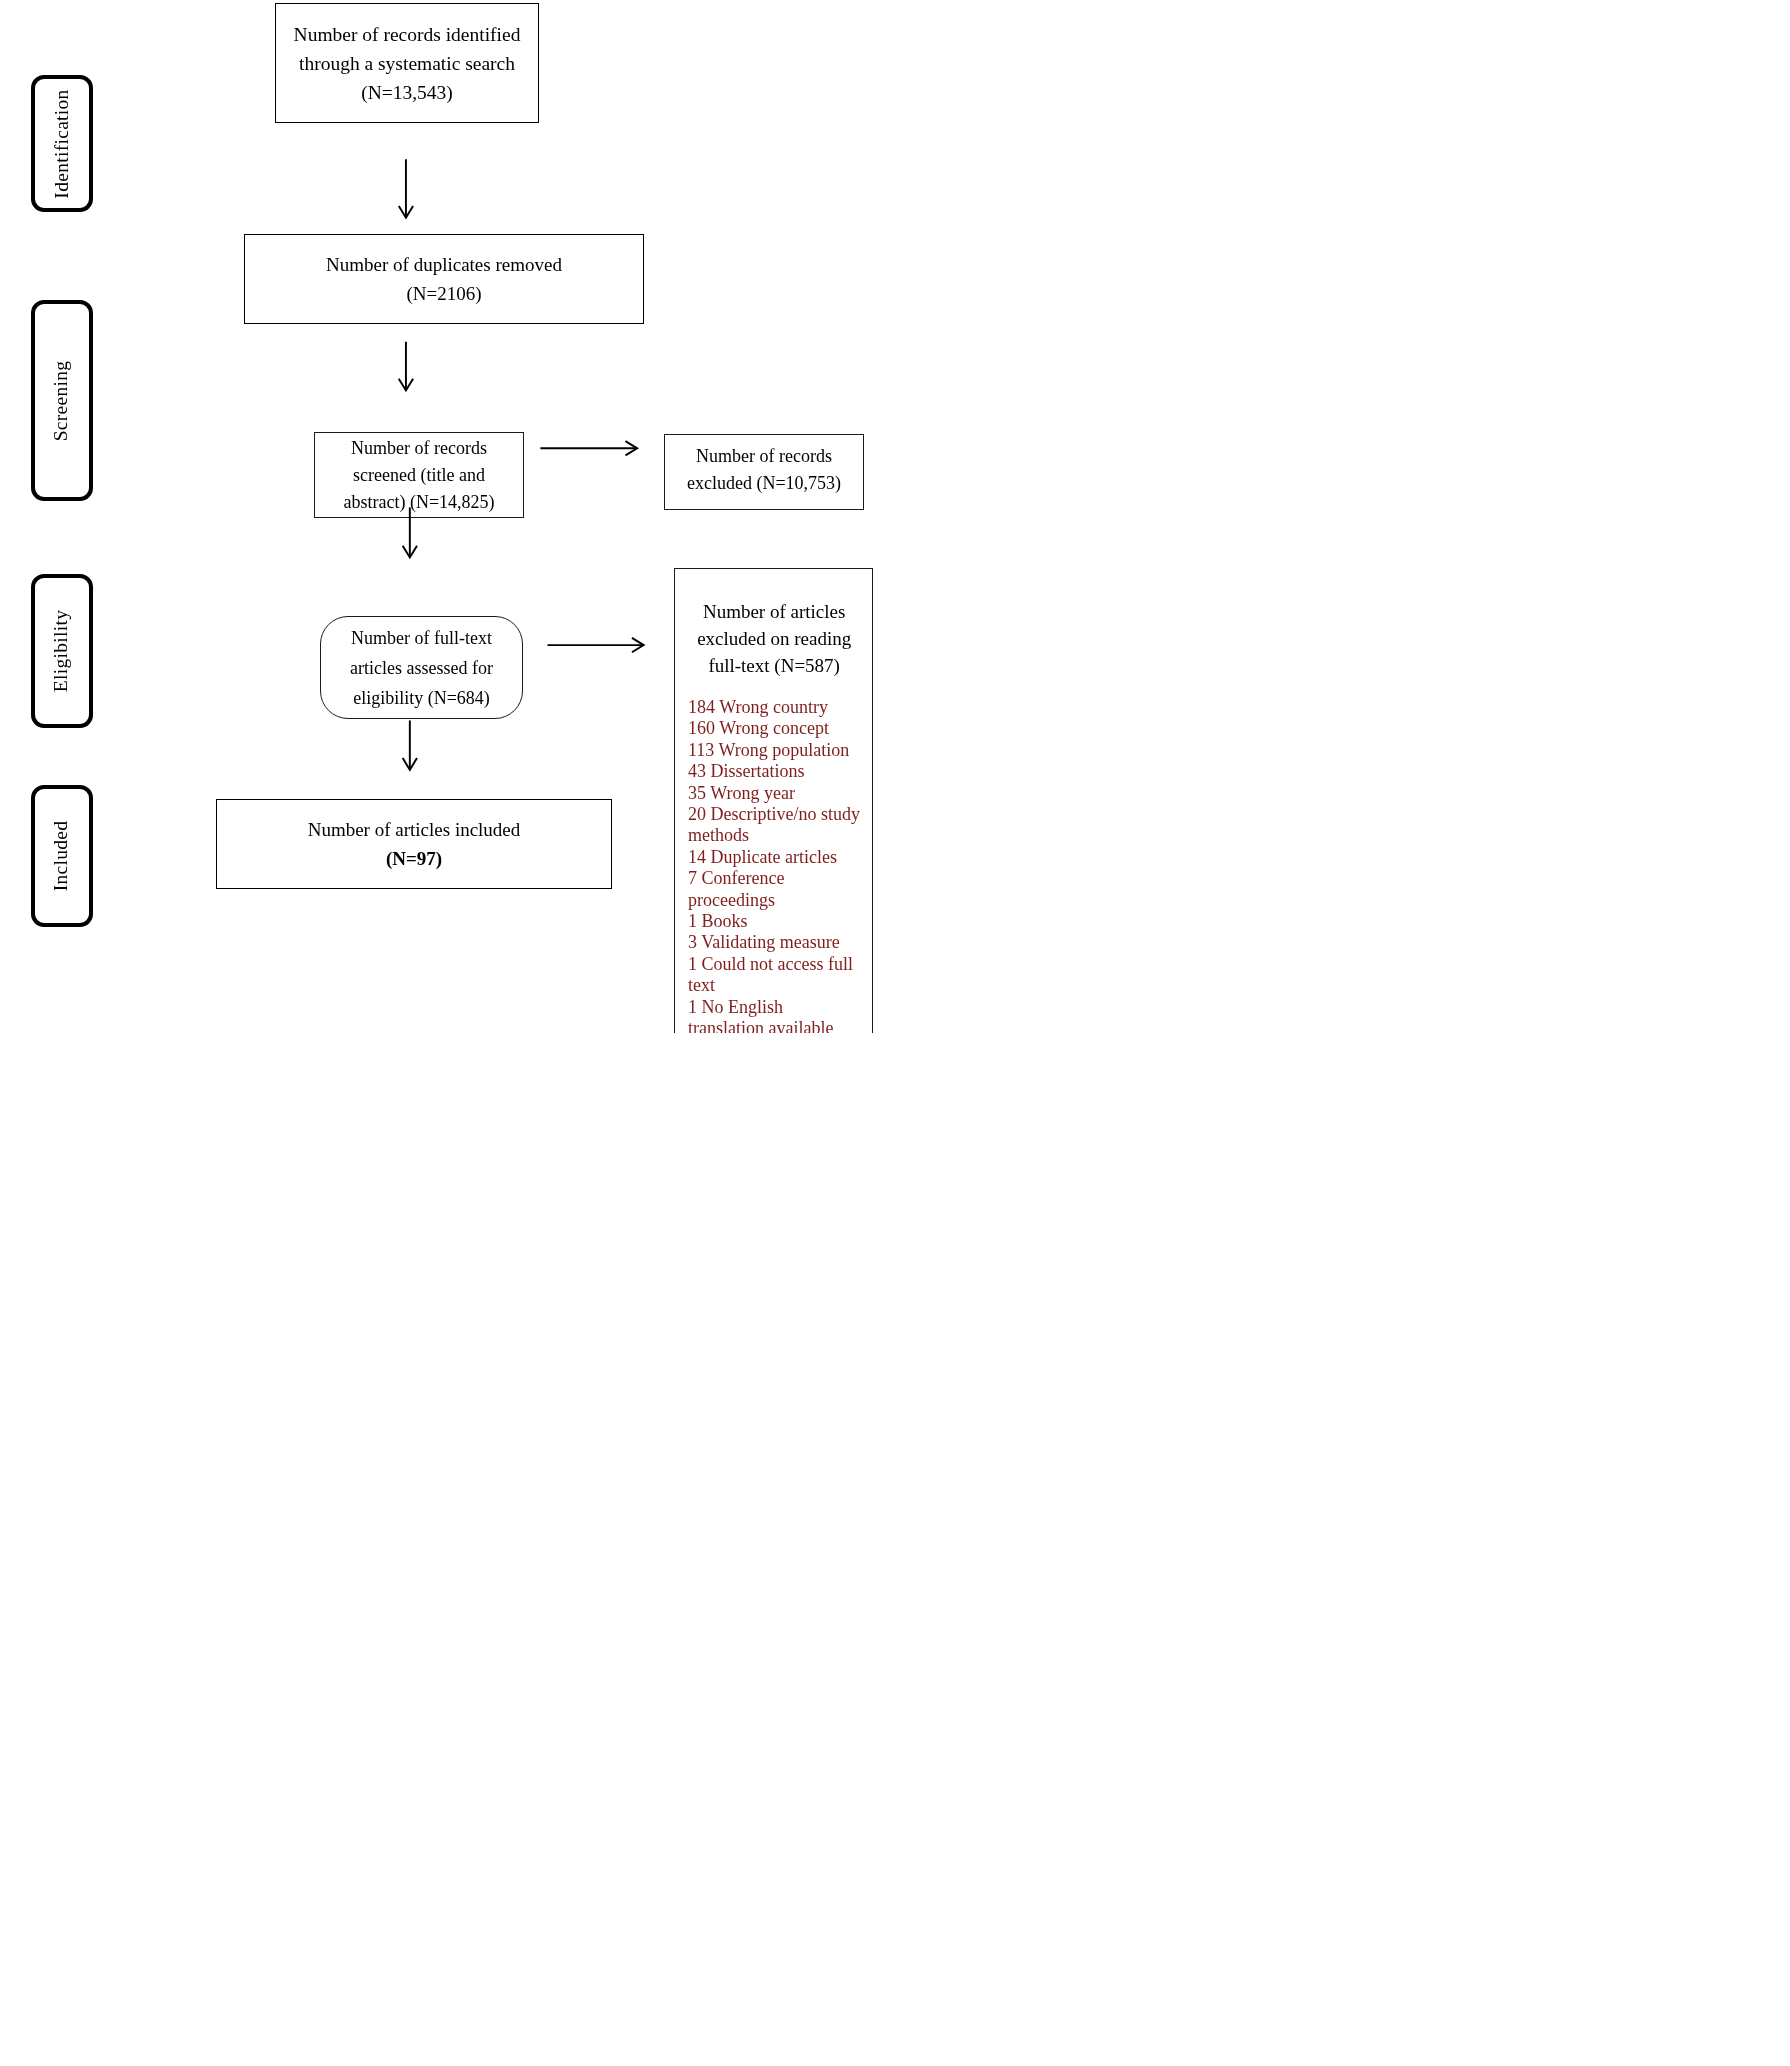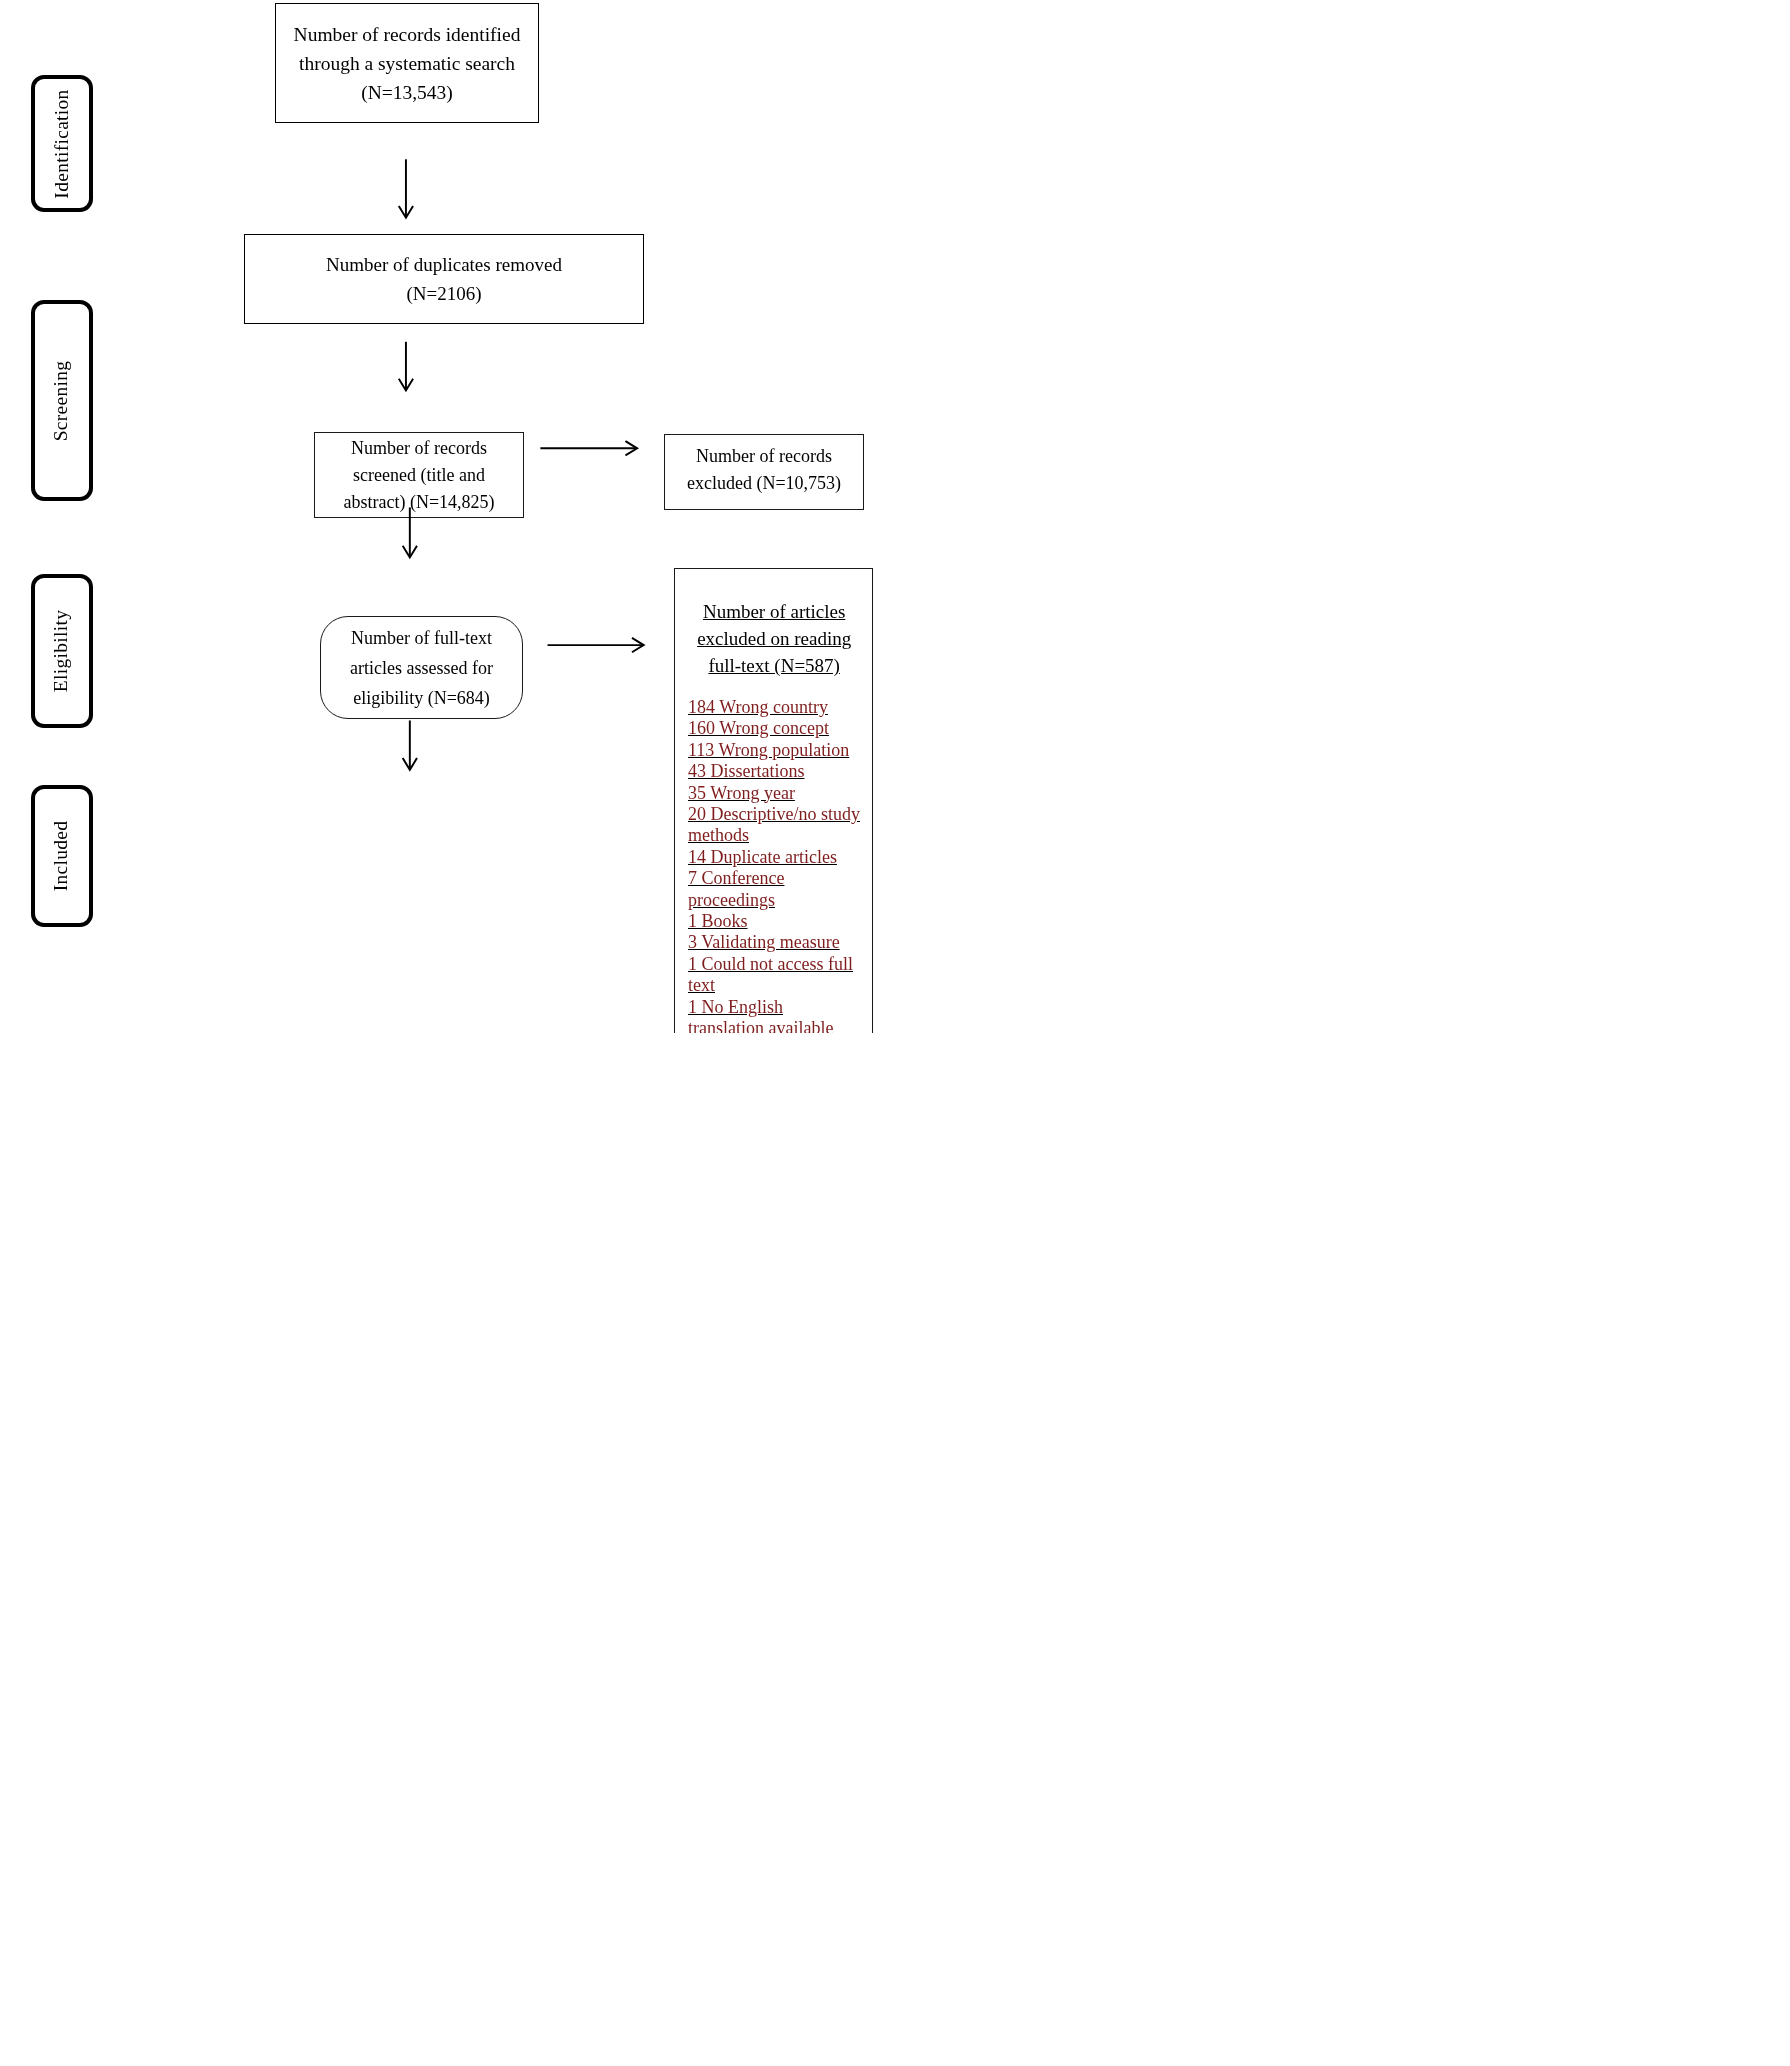--- a/index.html
+++ b/index.html
@@ -56,21 +56,20 @@
   .box-records-excl    { left: 664px; top: 406px; width: 200px; height: 76px; font-size: 18px; line-height: 27px; justify-content: flex-start; padding-top: 7.8px; }
   .box-fulltext        { left: 320px; top: 588px;  width: 203px; height: 103px; font-size: 18px; line-height: 30px; border-radius: 28px; }
   .box-included        { left: 216px; top: 799px; width: 396px; height: 90px; font-size: 19px; line-height: 29px; }
   .box-included .bold  { font-weight: bold; }
 
   .box-ft-excl {
     left: 674px; top: 540px; width: 199px; height: 479px;
     justify-content: flex-start;
     padding: 29px 11.7px 10.4px 13px;
     text-align: left;
-    text-decoration: underline;
   }
   .box-ft-excl .hdr {
     width: 100%;
     text-align: center;
     font-size: 19px;
     line-height: 27px;
   }
   .box-ft-excl .reasons {
     margin-top: 18px;
     width: 100%;
@@ -122,20 +121,24 @@
     <span class="ln">screened (title and</span>
     <span class="ln">abstract) (N=14,825)</span>
   </div>
 
   <div class="fbox b2 box-fulltext">
     <span class="ln">Number of full-text</span>
     <span class="ln">articles assessed for</span>
     <span class="ln">eligibility (N=684)</span>
   </div>
 
+  <div class="fbox b3 box-included">
+    <span class="ln">Number of articles included</span>
+    <span class="ln bold">(N=97)</span>
+  </div>
 
   <div class="fbox b2 box-records-excl">
     <span class="ln">Number of records</span>
     <span class="ln">excluded (N=10,753)</span>
   </div>
 
   <div class="fbox b2 box-ft-excl">
     <div class="hdr">
       <span class="ln">Number of articles</span>
       <span class="ln">excluded on reading</span>

